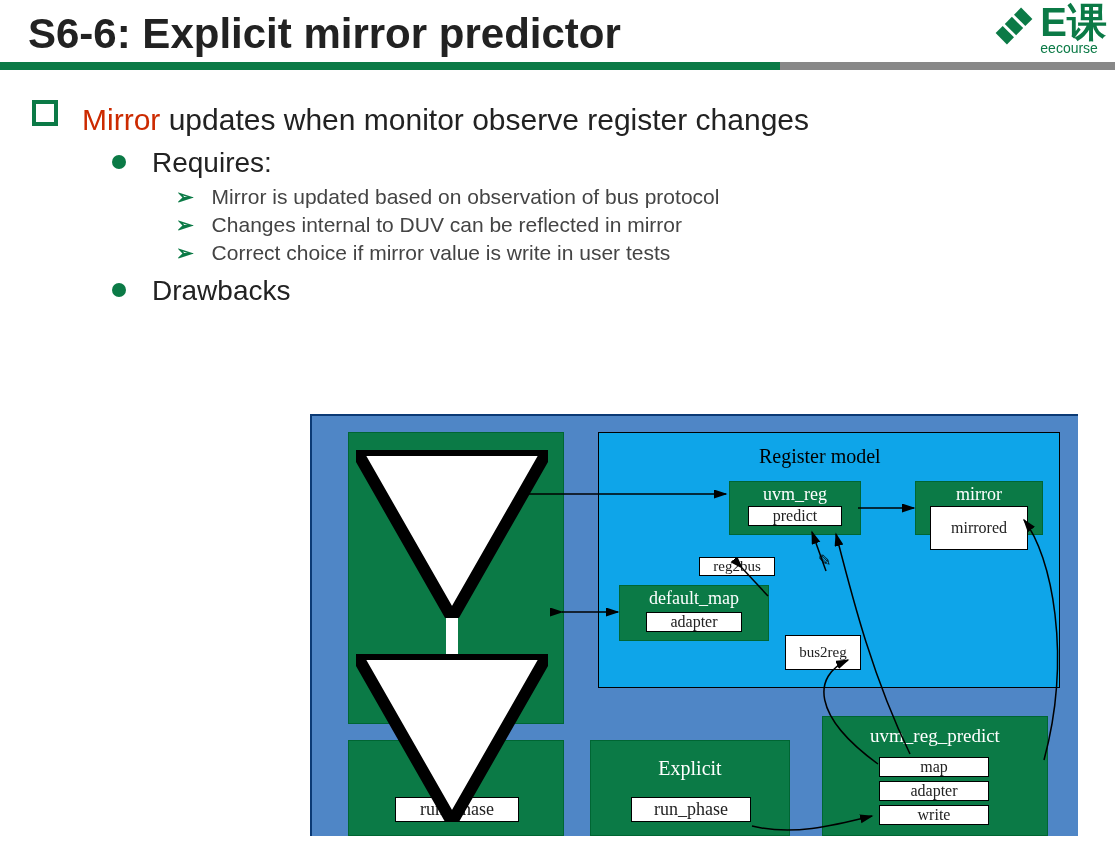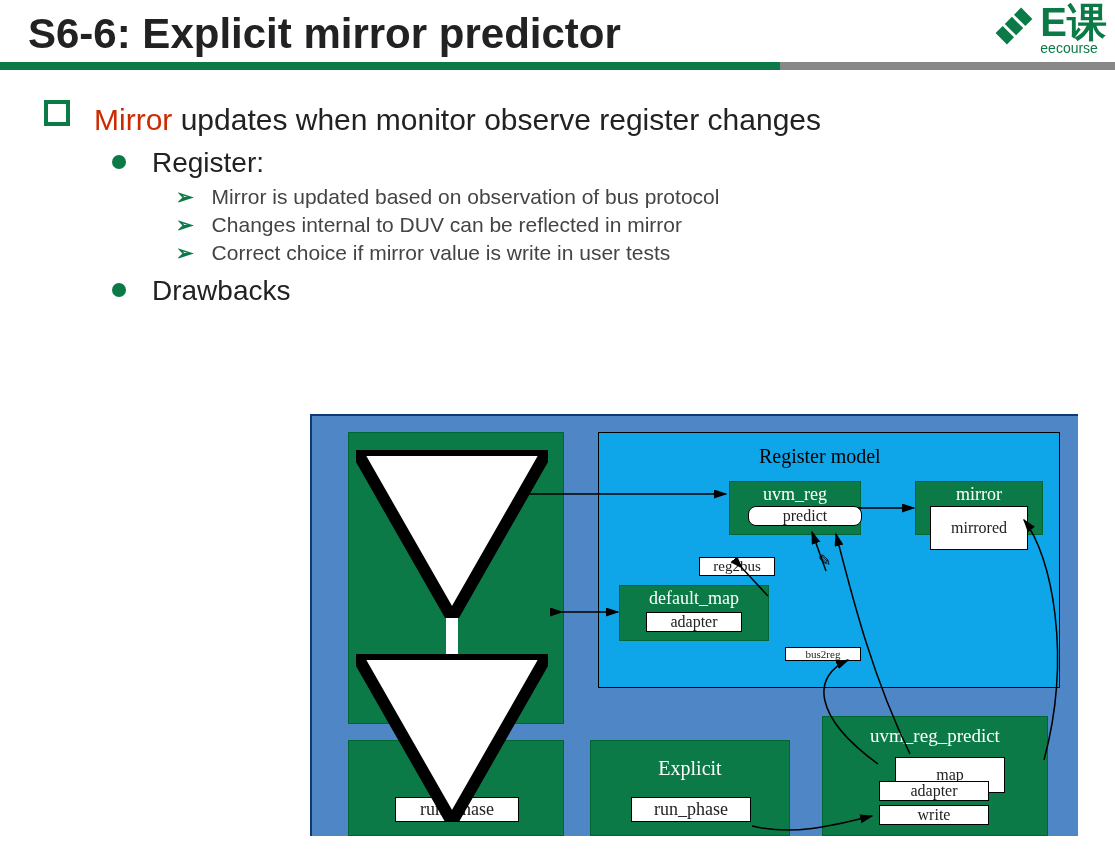--- a/index.html
+++ b/index.html
@@ -5,21 +5,21 @@
   html,body{margin:0;padding:0;background:#fff;font-family:Verdana,Arial,sans-serif;color:#222;}
   .slide{width:1115px;height:866px;position:relative;overflow:hidden;}
   .title{font-size:42px;font-weight:bold;padding:10px 0 4px 28px;}
   .rule{height:8px;width:100%;background:linear-gradient(to right,#0b7a46 0,#0b7a46 70%,#888 70%,#888 100%);margin-bottom:30px;}
   .logo{position:absolute;top:4px;right:8px;text-align:left;color:#0b7a46;}
   .logo-icon{display:inline-block;vertical-align:top;}
   .logo-text{display:inline-block;vertical-align:top;}
   .logo-text .cn{font-size:40px;font-weight:bold;line-height:36px;}
   .logo-text .en{font-size:14px;letter-spacing:0;}
   .content{padding:0 24px 0 32px;}
-  .line1{font-size:30px;margin:0 0 10px 12px;}
+  .line1{font-size:30px;margin:0 0 10px 0;}
   .sq{display:inline-block;width:18px;height:18px;border:4px solid #0b7a46;margin-right:24px;vertical-align:4px;}
   .mir{color:#cc2a00;}
   .sub{margin-left:80px;font-size:28px;margin-top:10px;}
   .disc{display:inline-block;width:14px;height:14px;border-radius:50%;background:#0b7a46;margin-right:26px;vertical-align:3px;}
   .pts{margin:6px 0 6px 144px;font-size:21px;color:#444;}
   .pts .row{margin:4px 0;}
   .pts .arw{color:#0b7a46;font-weight:bold;margin-right:18px;}
   .diagram{position:absolute;left:310px;top:414px;width:766px;height:420px;background:#4f86c6;border:2px solid #0b3a75;border-right:none;border-bottom:none;}
   .blk{position:absolute;background:#0b7a46;border:1px solid #063;}
   .wl,.glabel{position:absolute;color:#000;font-family:Georgia,serif;}
@@ -51,21 +51,21 @@
 
   <div class="title">S6-6: Explicit mirror predictor</div>
   <div class="rule"></div>
 
   <div class="content">
     <div class="line1">
       <span class="sq"></span><span class="mir">Mirror</span><span> updates when monitor observe register changes</span>
     </div>
 
     <div class="sub">
-      <span class="disc"></span><span>Register:</span>
+      <span class="disc"></span><span>Requires:</span>
     </div>
     <div class="pts">
       <div class="row"><span class="arw">➢</span><span>Mirror is updated based on observation of bus protocol</span></div>
       <div class="row"><span class="arw">➢</span><span>Changes internal to DUV can be reflected in mirror</span></div>
       <div class="row"><span class="arw">➢</span><span>Correct choice if mirror value is write in user tests</span></div>
     </div>
 
     <div class="sub">
       <span class="disc"></span><span>Drawbacks</span>
     </div>
@@ -75,50 +75,50 @@
 
     <div class="blk" style="left:36px;top:16px;width:214px;height:290px;">
       <div class="wlbox" style="left:50px;top:46px;width:100px;">body</div>
     </div>
 
     <div class="regmodel" style="left:286px;top:16px;width:460px;height:254px;">
       <div class="wl" style="left:160px;top:12px;font-size:20px;">Register model</div>
 
       <div class="blk" style="left:130px;top:48px;width:130px;height:52px;">
         <div class="gtext" style="top:2px;">uvm_reg</div>
-        <div class="wlbox" style="left:18px;top:24px;width:80px;font-size:16px;padding:0 16px;border-radius:8px;">predict</div>
+        <div class="wlbox" style="left:18px;top:24px;width:80px;font-size:16px;padding:0 6px;">predict</div>
       </div>
 
       <div class="blk" style="left:316px;top:48px;width:126px;height:52px;">
         <div class="gtext" style="top:2px;">mirror</div>
         <div class="wlbox" style="left:14px;top:24px;width:84px;font-size:16px;padding:12px 6px;">mirrored</div>
       </div>
 
       <div class="blk" style="left:20px;top:152px;width:148px;height:54px;">
         <div class="gtext" style="top:2px;">default_map</div>
         <div class="wlbox" style="left:26px;top:26px;width:82px;font-size:16px;padding:0 6px;">adapter</div>
       </div>
 
       <div class="wlbox" style="left:100px;top:124px;width:66px;font-size:15px;padding:0 4px;">reg2bus</div>
-      <div class="wlbox" style="left:186px;top:214px;width:66px;font-size:11px;padding:0 4px;">bus2reg</div>
+      <div class="wlbox" style="left:186px;top:202px;width:66px;font-size:15px;padding:8px 4px;">bus2reg</div>
     </div>
 
     <div class="blk" style="left:36px;top:324px;width:214px;height:94px;">
       <div class="gtext" style="top:16px;font-size:20px;">Driver</div>
       <div class="wlbox" style="left:46px;top:56px;width:110px;">run_phase</div>
     </div>
 
     <div class="blk" style="left:278px;top:324px;width:198px;height:94px;">
       <div class="gtext" style="top:16px;font-size:20px;">Explicit</div>
       <div class="wlbox" style="left:40px;top:56px;width:106px;">run_phase</div>
     </div>
 
     <div class="blk" style="left:510px;top:300px;width:224px;height:118px;">
       <div class="gtext" style="top:8px;font-size:19px;">uvm_reg_predict</div>
-      <div class="wlbox" style="left:72px;top:40px;width:100px;font-size:16px;padding:8px 4px;">map</div>
+      <div class="wlbox" style="left:56px;top:40px;width:100px;font-size:16px;padding:0 4px;">map</div>
       <div class="wlbox" style="left:56px;top:64px;width:100px;font-size:16px;padding:0 4px;">adapter</div>
       <div class="wlbox" style="left:56px;top:88px;width:100px;font-size:16px;padding:0 4px;">write</div>
     </div>
 
     <svg class="arrows">
       <defs>
         <marker id="ah" markerWidth="10" markerHeight="10" refX="8" refY="3" orient="auto">
             <path d="M0,0 L9,3 L0,6 Z" fill="#000"></path>
           </marker>
         <marker id="ahw" markerWidth="14" markerHeight="16" refX="7" refY="8" orient="auto">

